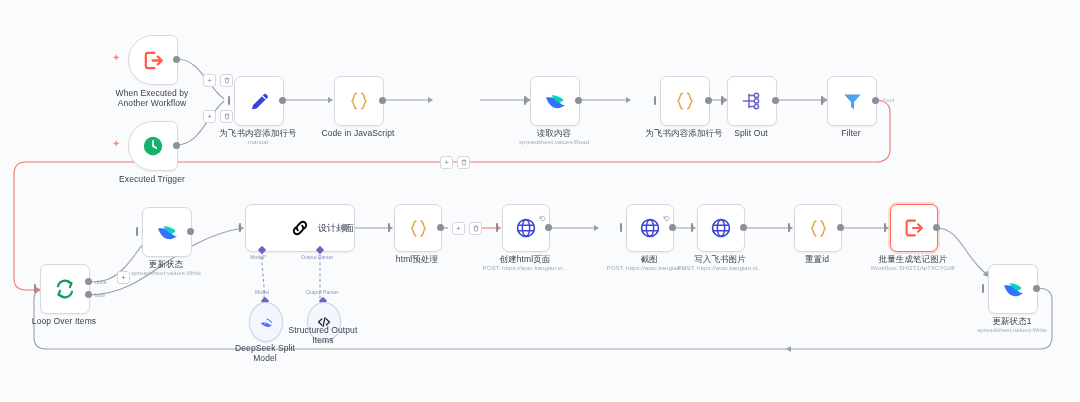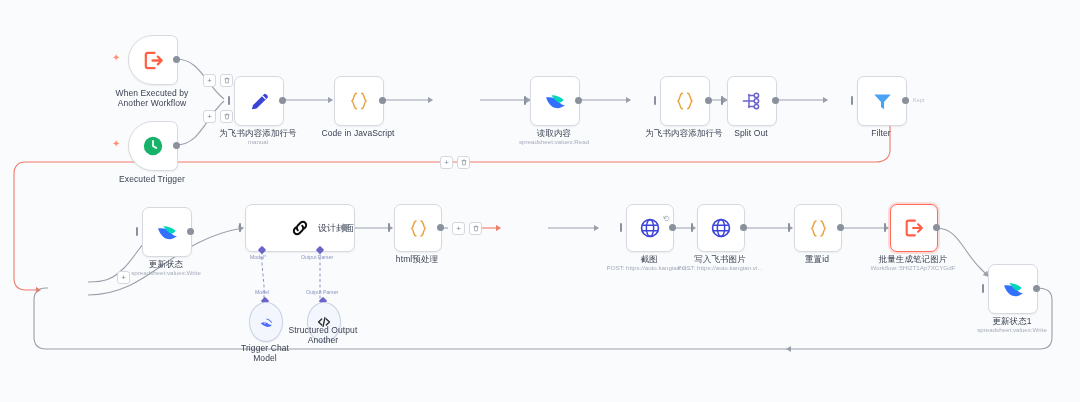--- a/index.html
+++ b/index.html
@@ -216,41 +216,57 @@
         <circle cx="16.4" cy="6.4" r="2.2" fill="none" stroke="#6b64c8" stroke-width="1.5"></circle>
         <circle cx="16.4" cy="12" r="2.2" fill="none" stroke="#6b64c8" stroke-width="1.5"></circle>
         <circle cx="16.4" cy="17.6" r="2.2" fill="none" stroke="#6b64c8" stroke-width="1.5"></circle>
       </svg>
     </div>
     <div class="port" style="left:45px;top:20.5px;"></div>
     <div class="port inbar" style="left:-6px;top:19.5px;"></div>
     <div class="ntitle" style="top:52px;">Split Out</div>
   </div>
 
-  <div class="node" style="left:827px;top:76px;width:48px;height:48px;margin-left:30px;">
+  <div class="node" style="left:827px;top:76px;width:48px;height:48px;">
     <div class="nbox" style="width:48px;height:48px;">
       <svg width="23" height="23" viewBox="0 0 24 24">
         <path d="M3.4 4.6 H20.6 L13.6 12.6 V20 L10.4 17.8 V12.6 Z" fill="#4aa3f0"></path>
       </svg>
     </div>
     <div class="port" style="left:45px;top:20.5px;"></div>
     <div class="port inbar" style="left:-6px;top:19.5px;"></div>
     <div class="outlbl" style="left:56px;top:21px;">Kept</div>
     <div class="ntitle" style="top:52px;">Filter</div>
   </div>
 
   <div class="pill" style="left:440px;top:156px;">
     <span>+</span>
   </div>
   <div class="pill" style="left:457px;top:156px;">
     <svg width="6" height="7" viewBox="0 0 10 11">
       <path d="M1 2.6h8M3.6 2.6V1.3h2.8v1.3M2.2 2.6l.6 7h4.4l.6-7" fill="none" stroke="#7b8292" stroke-width="1"></path>
     </svg>
   </div>
 
+  <div class="node" style="left:40px;top:264px;width:48px;height:48px;">
+    <div class="port inbar" style="left:-6px;top:19.5px;"></div>
+    <div class="nbox" style="width:48px;height:48px;">
+      <svg width="24" height="24" viewBox="0 0 24 24">
+        <path d="M5 9.2 A7.4 7.4 0 0 1 17.8 6.4" fill="none" stroke="#0f9d58" stroke-width="2.2" stroke-linecap="round"></path>
+        <path d="M19 14.8 A7.4 7.4 0 0 1 6.2 17.6" fill="none" stroke="#0f9d58" stroke-width="2.2" stroke-linecap="round"></path>
+        <path d="M14.6 4.4 L18.6 6.2 L17 10.2" fill="none" stroke="#0f9d58" stroke-width="2.2" stroke-linecap="round" stroke-linejoin="round"></path>
+        <path d="M9.4 19.6 L5.4 17.8 L7 13.8" fill="none" stroke="#0f9d58" stroke-width="2.2" stroke-linecap="round" stroke-linejoin="round"></path>
+      </svg>
+    </div>
+    <div class="port" style="left:45px;top:14px;"></div>
+    <div class="port" style="left:45px;top:27px;"></div>
+    <div class="portlbl" style="left:55px;top:15px;">done</div>
+    <div class="portlbl" style="left:55px;top:28px;">loop</div>
+    <div class="ntitle" style="top:52px;">Loop Over Items</div>
+  </div>
 
   <div class="pill" style="left:117px;top:271px;">
     <span>+</span>
   </div>
 
   <div class="node" style="left:142px;top:207px;width:48px;height:48px;">
     <div class="port inbar" style="left:-6px;top:19.5px;"></div>
     <div class="nbox" style="width:48px;height:48px;">
       <svg width="24" height="24" viewBox="0 0 24 24">
         <path d="M3 8.6 C8 7.4 13.2 9.4 16.4 13.2 C18 15.2 20 16.2 22 16.1 C18.4 19.6 13 20.4 9 17.6 C6.4 15.7 4.4 12.4 3 8.6 Z" fill="#3370ff"></path>
@@ -283,38 +299,38 @@
     <div class="port diamond" style="left:13px;top:-4px;"></div>
     <div class="portlbl v" style="left:6px;top:-13px;">Model</div>
     <div class="nbox circle" style="width:32px;height:38px;">
       <svg width="15" height="15" viewBox="0 0 24 24">
         <path d="M3 13.2 C6.6 10.8 11.6 11.4 14.8 14 C16.4 15.4 18.6 15.8 20.8 15 C19 18.6 14.6 20 11 18.4 C7.4 16.8 4.6 15.2 3 13.2 Z" fill="#4d6bfe"></path>
         <circle cx="9.4" cy="13" r="1.1" fill="#fff"></circle>
         <path d="M12.6 6.4 C15 7 18 9 20 11.6" fill="none" stroke="#4d6bfe" stroke-width="1.7" stroke-linecap="round"></path>
       </svg>
     </div>
     <div class="ntitle two" style="top:41px;">
-      <div>Trigger Chat</div>
+      <div>DeepSeek Split</div>
       <div>Model</div>
     </div>
   </div>
 
   <div class="node" style="left:307px;top:302px;width:32px;height:38px;">
     <div class="port diamond" style="left:13px;top:-4px;"></div>
     <div class="portlbl v" style="left:-1px;top:-13px;">Output Parser</div>
     <div class="nbox circle" style="width:32px;height:38px;">
       <svg width="16" height="16" viewBox="0 0 24 24">
         <path d="M8.6 7.4 L3.8 12 L8.6 16.6" fill="none" stroke="#2b2b2b" stroke-width="2" stroke-linecap="round" stroke-linejoin="round"></path>
         <path d="M15.4 7.4 L20.2 12 L15.4 16.6" fill="none" stroke="#2b2b2b" stroke-width="2" stroke-linecap="round" stroke-linejoin="round"></path>
         <path d="M13.4 5.4 L10.6 18.6" fill="none" stroke="#2b2b2b" stroke-width="2" stroke-linecap="round"></path>
       </svg>
     </div>
     <div class="ntitle two" style="top:23px;">
       <div>Structured Output</div>
-      <div>Another</div>
+      <div>Items</div>
     </div>
   </div>
 
   <div class="node" style="left:394px;top:204px;width:46px;height:46px;">
     <div class="port inbar" style="left:-6px;top:18.5px;"></div>
     <div class="nbox" style="width:46px;height:46px;">
       <svg width="23" height="23" viewBox="0 0 24 24">
         <path d="M9.4 4.2 C6.6 4.2 7.4 10 5 12 c2.4 2 1.6 7.8 4.4 7.8" fill="none" stroke="#e8a33d" stroke-width="1.5" stroke-linecap="round"></path>
         <path d="M14.6 4.2 C17.4 4.2 16.6 10 19 12 c-2.4 2 -1.6 7.8 -4.4 7.8" fill="none" stroke="#e8a33d" stroke-width="1.5" stroke-linecap="round"></path>
       </svg>
@@ -325,37 +341,56 @@
 
   <div class="pill" style="left:452px;top:222px;">
     <span>+</span>
   </div>
   <div class="pill" style="left:469px;top:222px;">
     <svg width="6" height="7" viewBox="0 0 10 11">
       <path d="M1 2.6h8M3.6 2.6V1.3h2.8v1.3M2.2 2.6l.6 7h4.4l.6-7" fill="none" stroke="#7b8292" stroke-width="1"></path>
     </svg>
   </div>
 
-
-  <div class="node" style="left:600px;top:204px;width:46px;height:46px;margin-left:26px;">
+  <div class="node" style="left:502px;top:204px;width:46px;height:46px;">
     <div class="port inbar" style="left:-6px;top:18.5px;"></div>
     <div class="nbox" style="width:46px;height:46px;">
       <svg width="22" height="22" viewBox="0 0 24 24">
         <circle cx="12" cy="12" r="9.2" fill="none" stroke="#3b44d6" stroke-width="1.8"></circle>
         <ellipse cx="12" cy="12" rx="4" ry="9.2" fill="none" stroke="#3b44d6" stroke-width="1.6"></ellipse>
         <path d="M3 9 H21 M3 15 H21" stroke="#3b44d6" stroke-width="1.6"></path>
       </svg>
       <span class="badge">
         <svg width="7" height="7" viewBox="0 0 12 12">
           <path d="M2 6 a4 4 0 1 1 1.4 3" fill="none" stroke="#9aa1ad" stroke-width="1.3" stroke-linecap="round"></path>
           <path d="M1.4 2.6 L2.2 6 L5.4 5.2" fill="none" stroke="#9aa1ad" stroke-width="1.3" stroke-linecap="round" stroke-linejoin="round"></path>
         </svg>
       </span>
     </div>
     <div class="port" style="left:43px;top:19.5px;"></div>
+    <div class="ntitle" style="top:50px;">创建html页面</div>
+    <div class="nsub" style="top:60px;">POST: https://auto.kangian.vi...</div>
+  </div>
+
+  <div class="node" style="left:600px;top:204px;width:46px;height:46px;margin-left:26px;">
+    <div class="port inbar" style="left:-6px;top:18.5px;"></div>
+    <div class="nbox" style="width:46px;height:46px;">
+      <svg width="22" height="22" viewBox="0 0 24 24">
+        <circle cx="12" cy="12" r="9.2" fill="none" stroke="#3b44d6" stroke-width="1.8"></circle>
+        <ellipse cx="12" cy="12" rx="4" ry="9.2" fill="none" stroke="#3b44d6" stroke-width="1.6"></ellipse>
+        <path d="M3 9 H21 M3 15 H21" stroke="#3b44d6" stroke-width="1.6"></path>
+      </svg>
+      <span class="badge">
+        <svg width="7" height="7" viewBox="0 0 12 12">
+          <path d="M2 6 a4 4 0 1 1 1.4 3" fill="none" stroke="#9aa1ad" stroke-width="1.3" stroke-linecap="round"></path>
+          <path d="M1.4 2.6 L2.2 6 L5.4 5.2" fill="none" stroke="#9aa1ad" stroke-width="1.3" stroke-linecap="round" stroke-linejoin="round"></path>
+        </svg>
+      </span>
+    </div>
+    <div class="port" style="left:43px;top:19.5px;"></div>
     <div class="ntitle" style="top:50px;">截图</div>
     <div class="nsub" style="top:60px;">POST: https://auto.kangian.vi...</div>
   </div>
 
   <div class="node" style="left:697px;top:204px;width:46px;height:46px;">
     <div class="port inbar" style="left:-6px;top:18.5px;"></div>
     <div class="nbox" style="width:46px;height:46px;">
       <svg width="22" height="22" viewBox="0 0 24 24">
         <circle cx="12" cy="12" r="9.2" fill="none" stroke="#3b44d6" stroke-width="1.8"></circle>
         <ellipse cx="12" cy="12" rx="4" ry="9.2" fill="none" stroke="#3b44d6" stroke-width="1.6"></ellipse>

